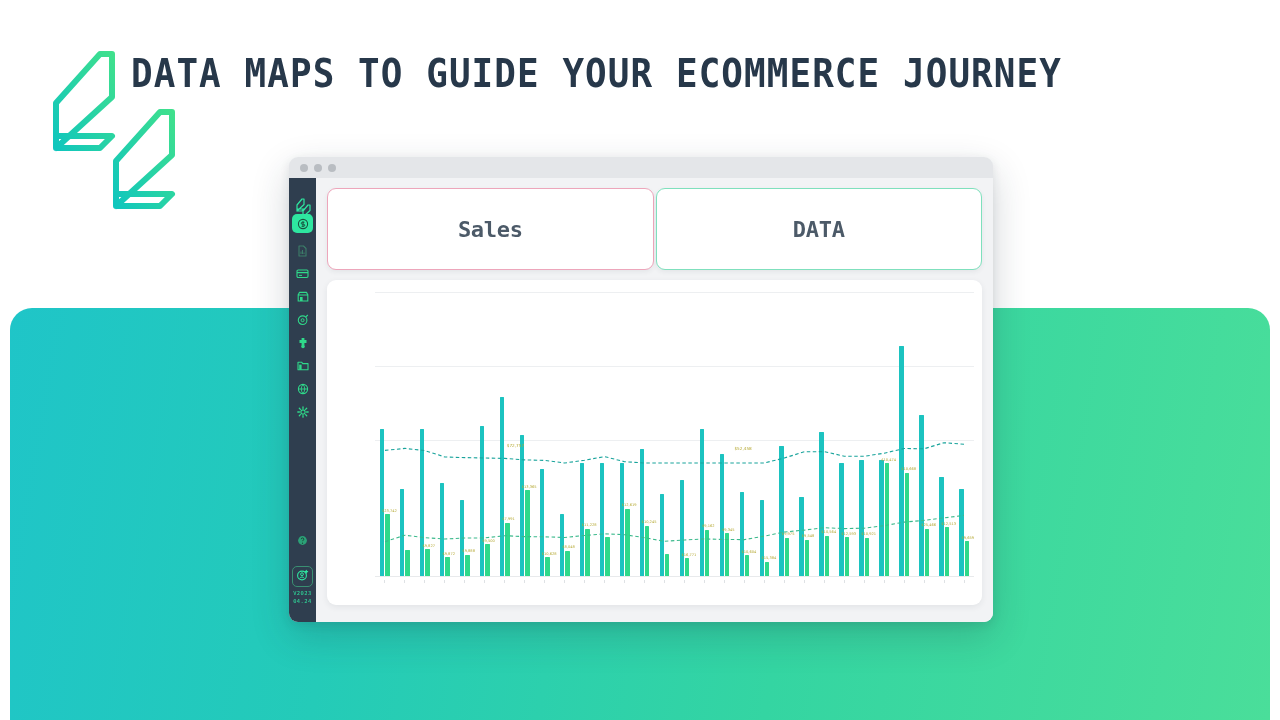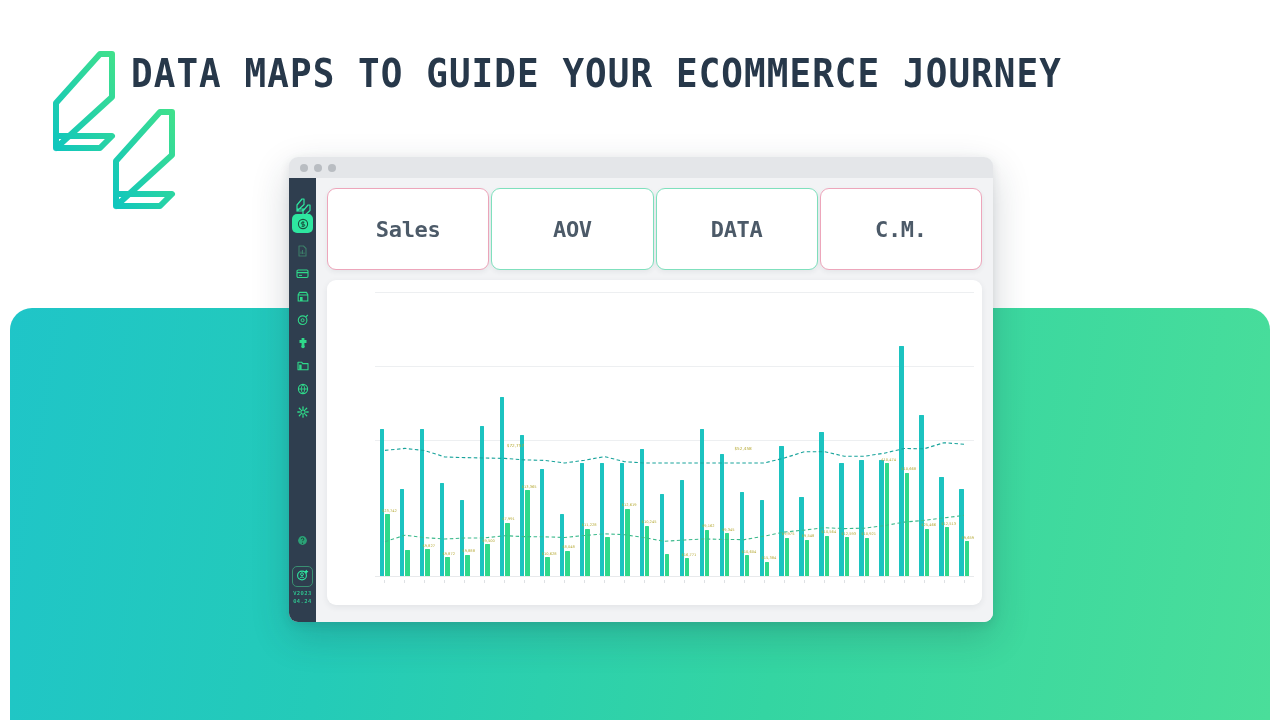--- a/index.html
+++ b/index.html
@@ -308,27 +308,21 @@
     </div>
   </div>
 
   <div id="content">
 
     <div id="kpi-row">
         <div class="kpi-card accent-pink">
           <span class="kpi-label">Sales</span>
         </div>
         <div class="kpi-card accent-green">
-          <span class="kpi-label">AOV</span>
-        </div>
-        <div class="kpi-card accent-green">
           <span class="kpi-label">DATA</span>
-        </div>
-        <div class="kpi-card accent-pink">
-          <span class="kpi-label">C.M.</span>
         </div>
       </div>
 
     <div id="chart-card">
       <div id="plot">
         <div class="gridline" style="top:0px"></div>
         <div class="gridline" style="top:74px"></div>
         <div class="gridline" style="top:148px"></div>
         <div id="bars">
             <div class="bar-group">

